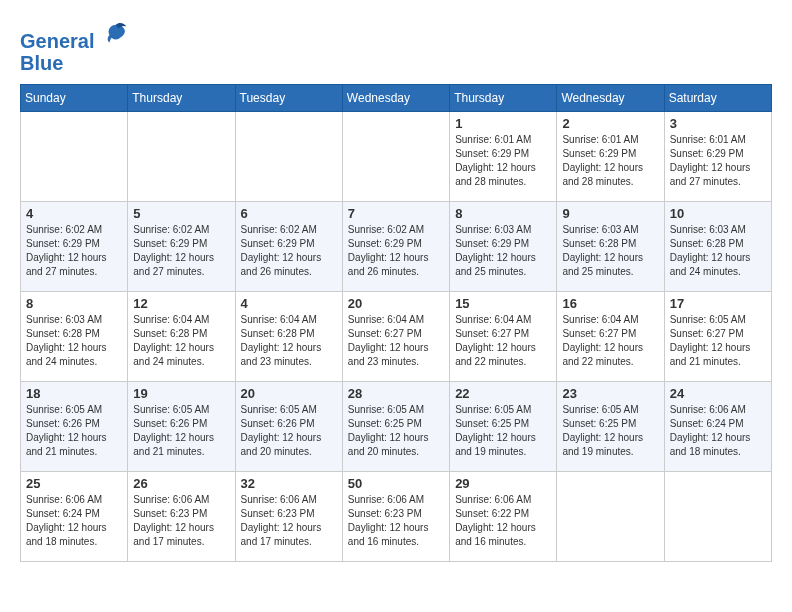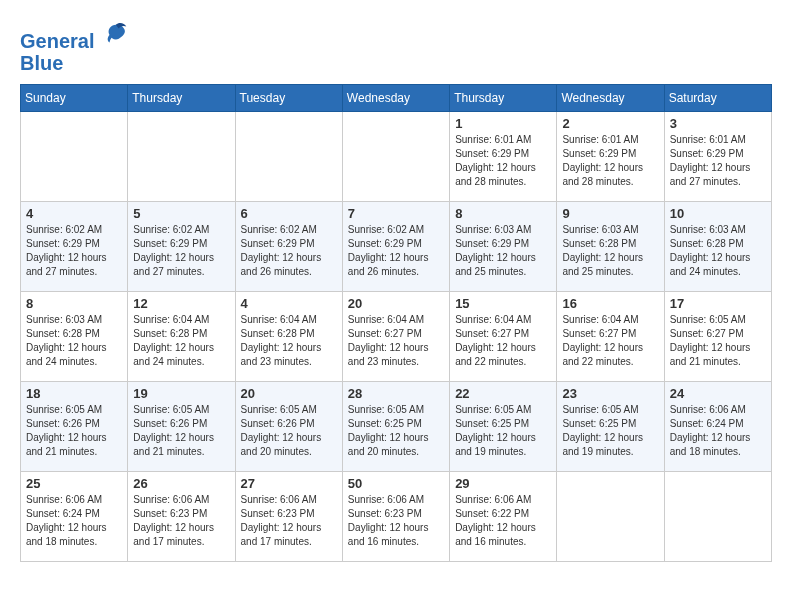--- a/index.html
+++ b/index.html
@@ -239,21 +239,21 @@
       <tr>
         <td>
           <div class="day-num">25</div>
           <div class="day-info">Sunrise: 6:06 AM<br>Sunset: 6:24 PM<br>Daylight: 12 hours and 18 minutes.</div>
         </td>
         <td>
           <div class="day-num">26</div>
           <div class="day-info">Sunrise: 6:06 AM<br>Sunset: 6:23 PM<br>Daylight: 12 hours and 17 minutes.</div>
         </td>
         <td>
-          <div class="day-num">27</div>
+          <div class="day-num">32</div>
           <div class="day-info">Sunrise: 6:06 AM<br>Sunset: 6:23 PM<br>Daylight: 12 hours and 17 minutes.</div>
         </td>
         <td>
           <div class="day-num">50</div>
           <div class="day-info">Sunrise: 6:06 AM<br>Sunset: 6:23 PM<br>Daylight: 12 hours and 16 minutes.</div>
         </td>
         <td>
           <div class="day-num">29</div>
           <div class="day-info">Sunrise: 6:06 AM<br>Sunset: 6:22 PM<br>Daylight: 12 hours and 16 minutes.</div>
         </td>

